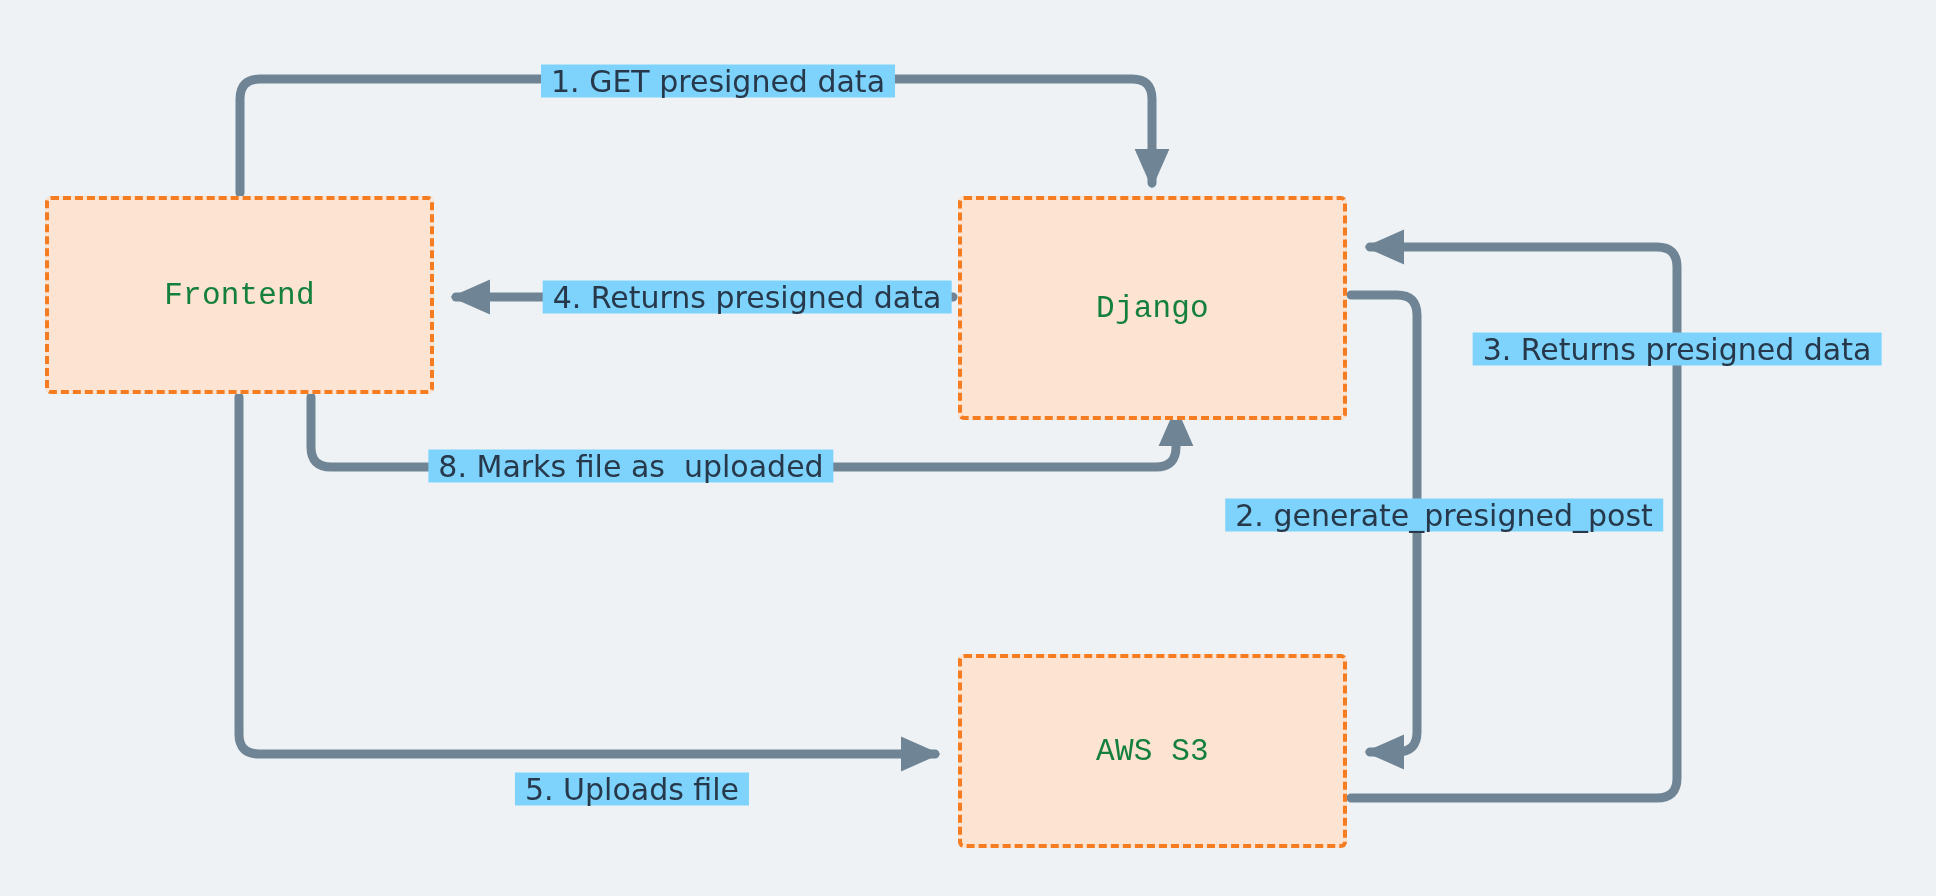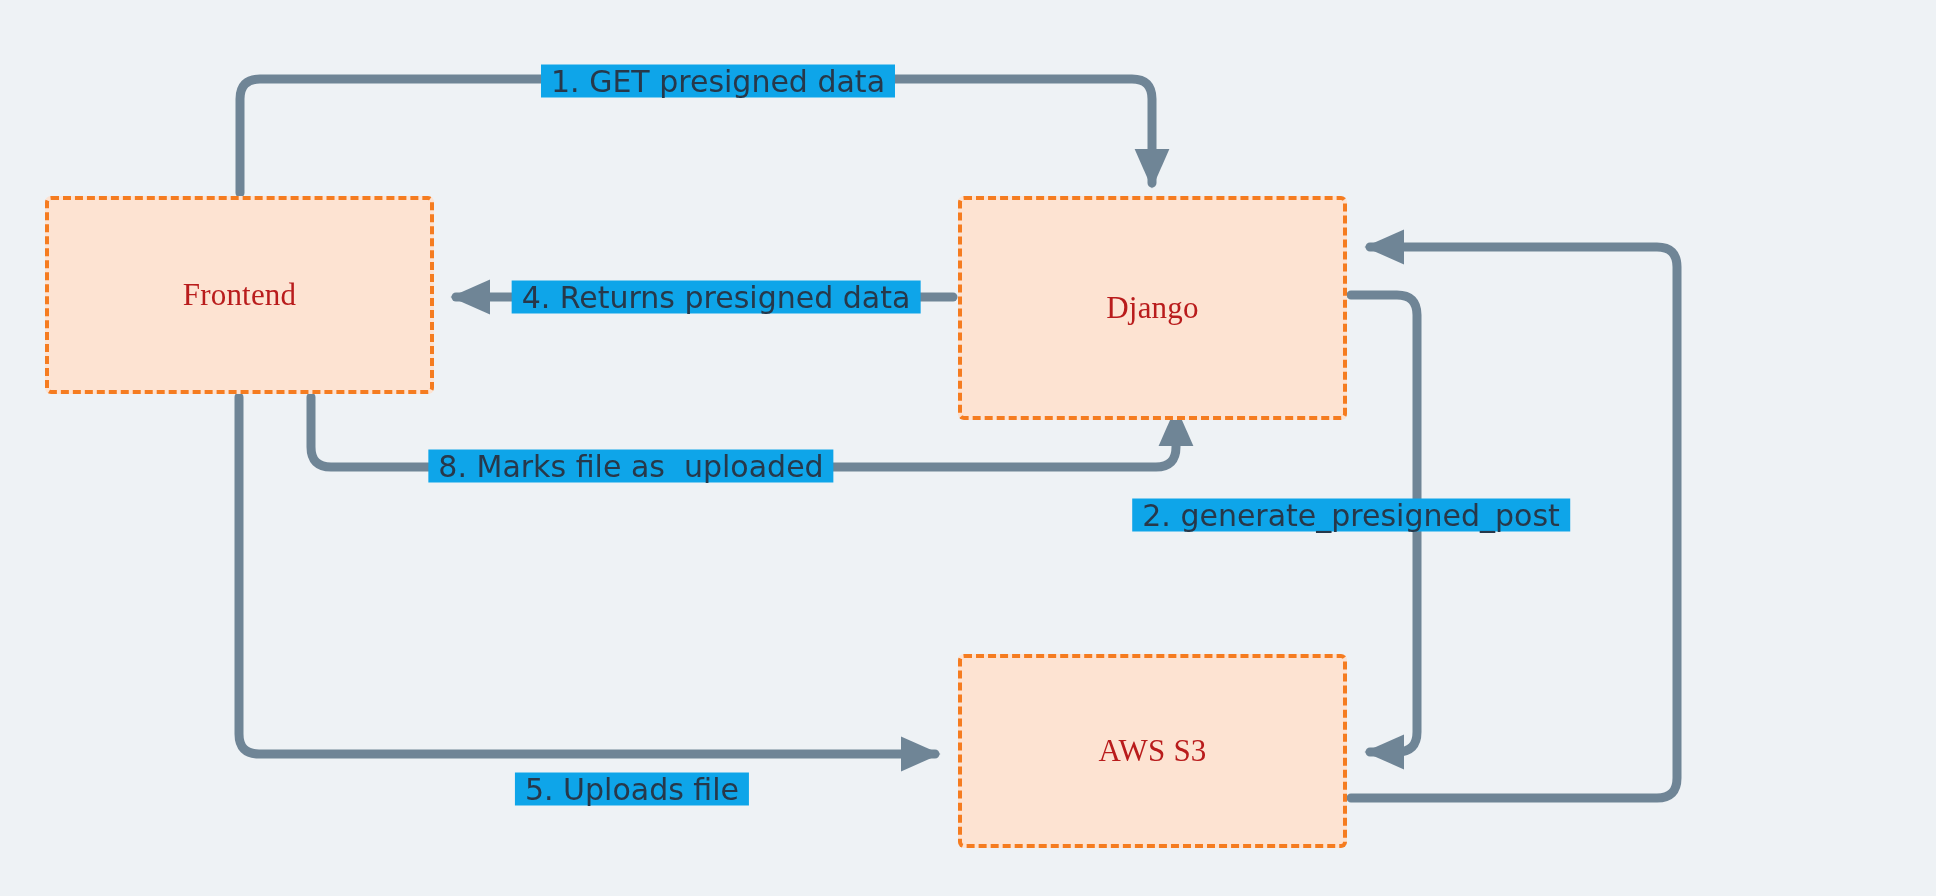--- a/index.html
+++ b/index.html
@@ -29,30 +29,30 @@
     box-sizing: border-box;
     background: #fde3d2;
     border: 4px dashed #f57c20;
     border-radius: 6px;
     display: flex;
     align-items: center;
     justify-content: center;
   }
   .node-label {
     font-size: 31px;
-    color: #b91c1c;
-    font-family: Liberation Serif, serif;
+    color: #15803d;
+    font-family: Liberation Mono, monospace;
     letter-spacing: 0.2px;
   }
   .edge-label {
     position: absolute;
     font-size: 30px;
     color: #27384a;
     font-family: "DejaVu Sans", sans-serif;
-    background: #0ea5e9;
+    background: #7dd3fc;
     padding: 0 10px;
     white-space: pre;
     transform: translate(-50%, -50%);
     line-height: 1.1;
   }
 </style>
 </head>
 <body>
 
 <div id="canvas">
@@ -87,22 +87,23 @@
   <div class="node-box" style="left:958px; top:196px; width:389px; height:224px;">
     <span class="node-label">Django</span>
   </div>
 
   <div class="node-box" style="left:958px; top:654px; width:389px; height:194px;justify-content:center;">
     <span class="node-label">AWS S3</span>
   </div>
 
   <div class="edge-label" style="left:718px; top:81px;">1. GET presigned data</div>
 
-  <div class="edge-label" style="left:1351px; top:515px;">2. generate_presigned_post</div>
+  <div class="edge-label" style="left:1444px; top:515px;">2. generate_presigned_post</div>
 
+  <div class="edge-label" style="left:1677px; top:349px;">3. Returns presigned data</div>
 
-  <div class="edge-label" style="left:716px; top:297px;">4. Returns presigned data</div>
+  <div class="edge-label" style="left:747px; top:297px;">4. Returns presigned data</div>
 
   <div class="edge-label" style="left:632px; top:789px;">5. Uploads file</div>
 
   <div class="edge-label" style="left:631px; top:466px;">8. Marks file as  uploaded</div>
 
 </div>
 
 </body></html>

